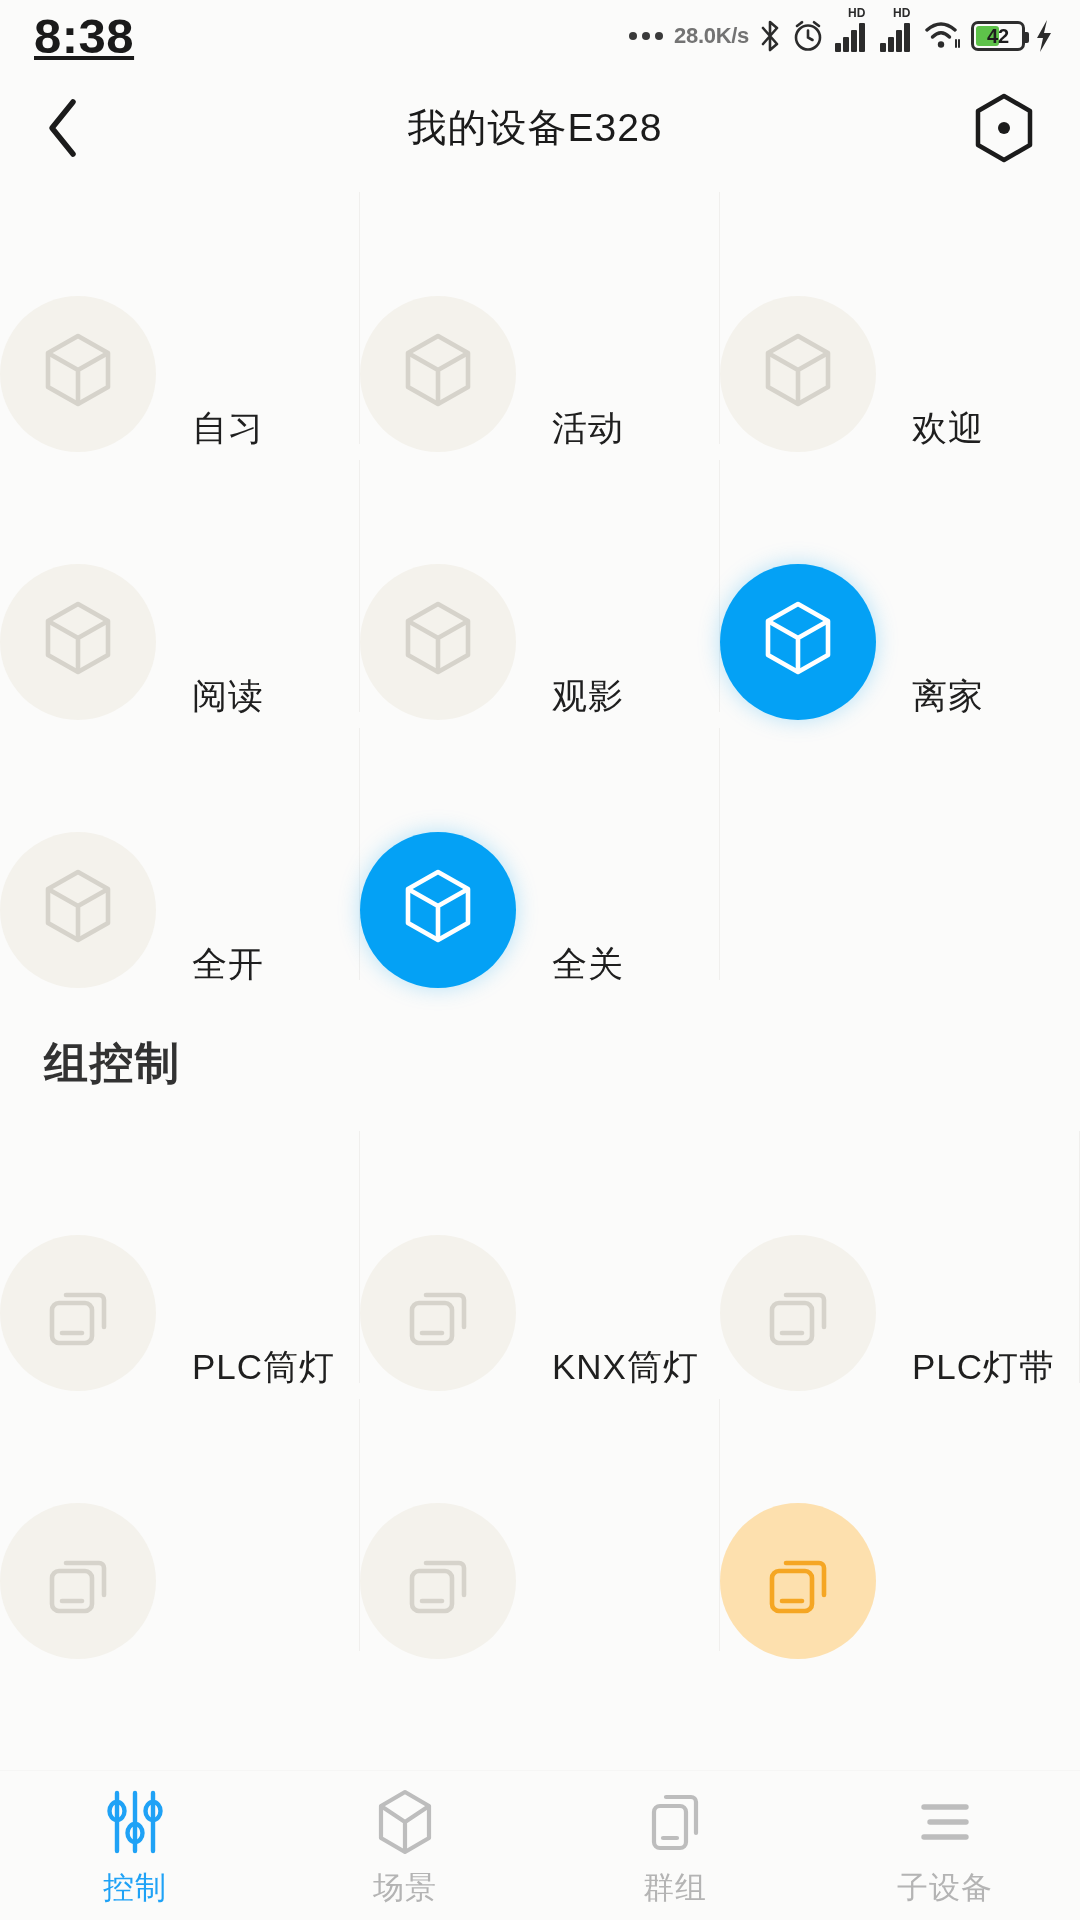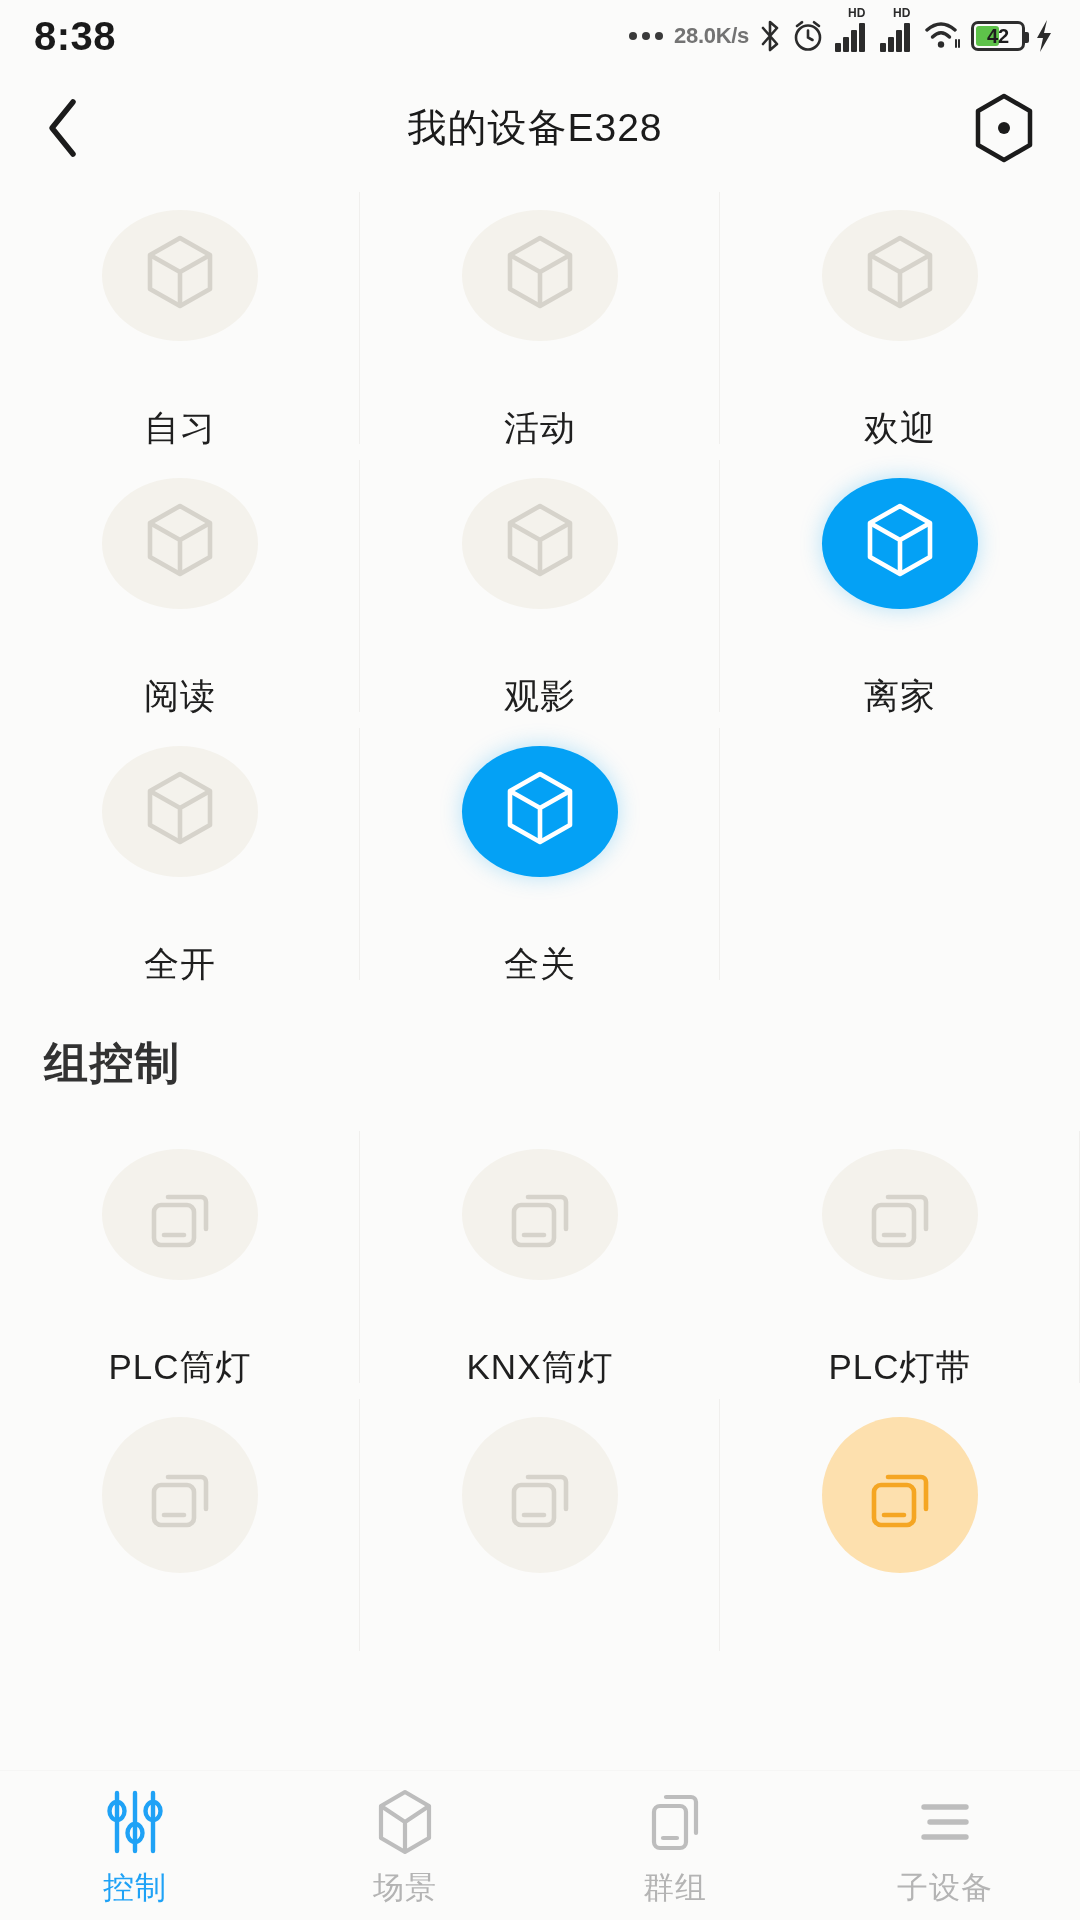--- a/index.html
+++ b/index.html
@@ -21,24 +21,25 @@
   
   .status-bar {
     height: 72px;
     display: flex;
     align-items: center;
     justify-content: space-between;
     padding: 0 26px 0 34px;
     background: #fbfbfa;
   }
   .status-time {
-    font-size: 40px;
+    font-size: 49px;
     font-weight: 600;
     letter-spacing: 0.5px;
     color: #1a1a1a;
+    text-decoration: underline;
   }
   .status-right {
     display: flex;
     align-items: center;
     gap: 9px;
   }
   .status-dots {
     display: flex;
     gap: 5px;
     align-items: center;
@@ -133,22 +134,22 @@
 
   .grid {
     display: grid;
     grid-template-columns: repeat(3, 1fr);
   }
 
   .cell {
     position: relative;
     height: 268px;
     display: flex;
-    flex-direction: column;
-    align-items: center;
+    flex-direction: row;
+    align-items: flex-end;
     justify-content: flex-start;
     padding-top: 26px;
     cursor: pointer;
     gap: 36px;
   }
   .cell.empty { cursor: default; }
 
   
   .cell.sep-right::after {
     content: "";

